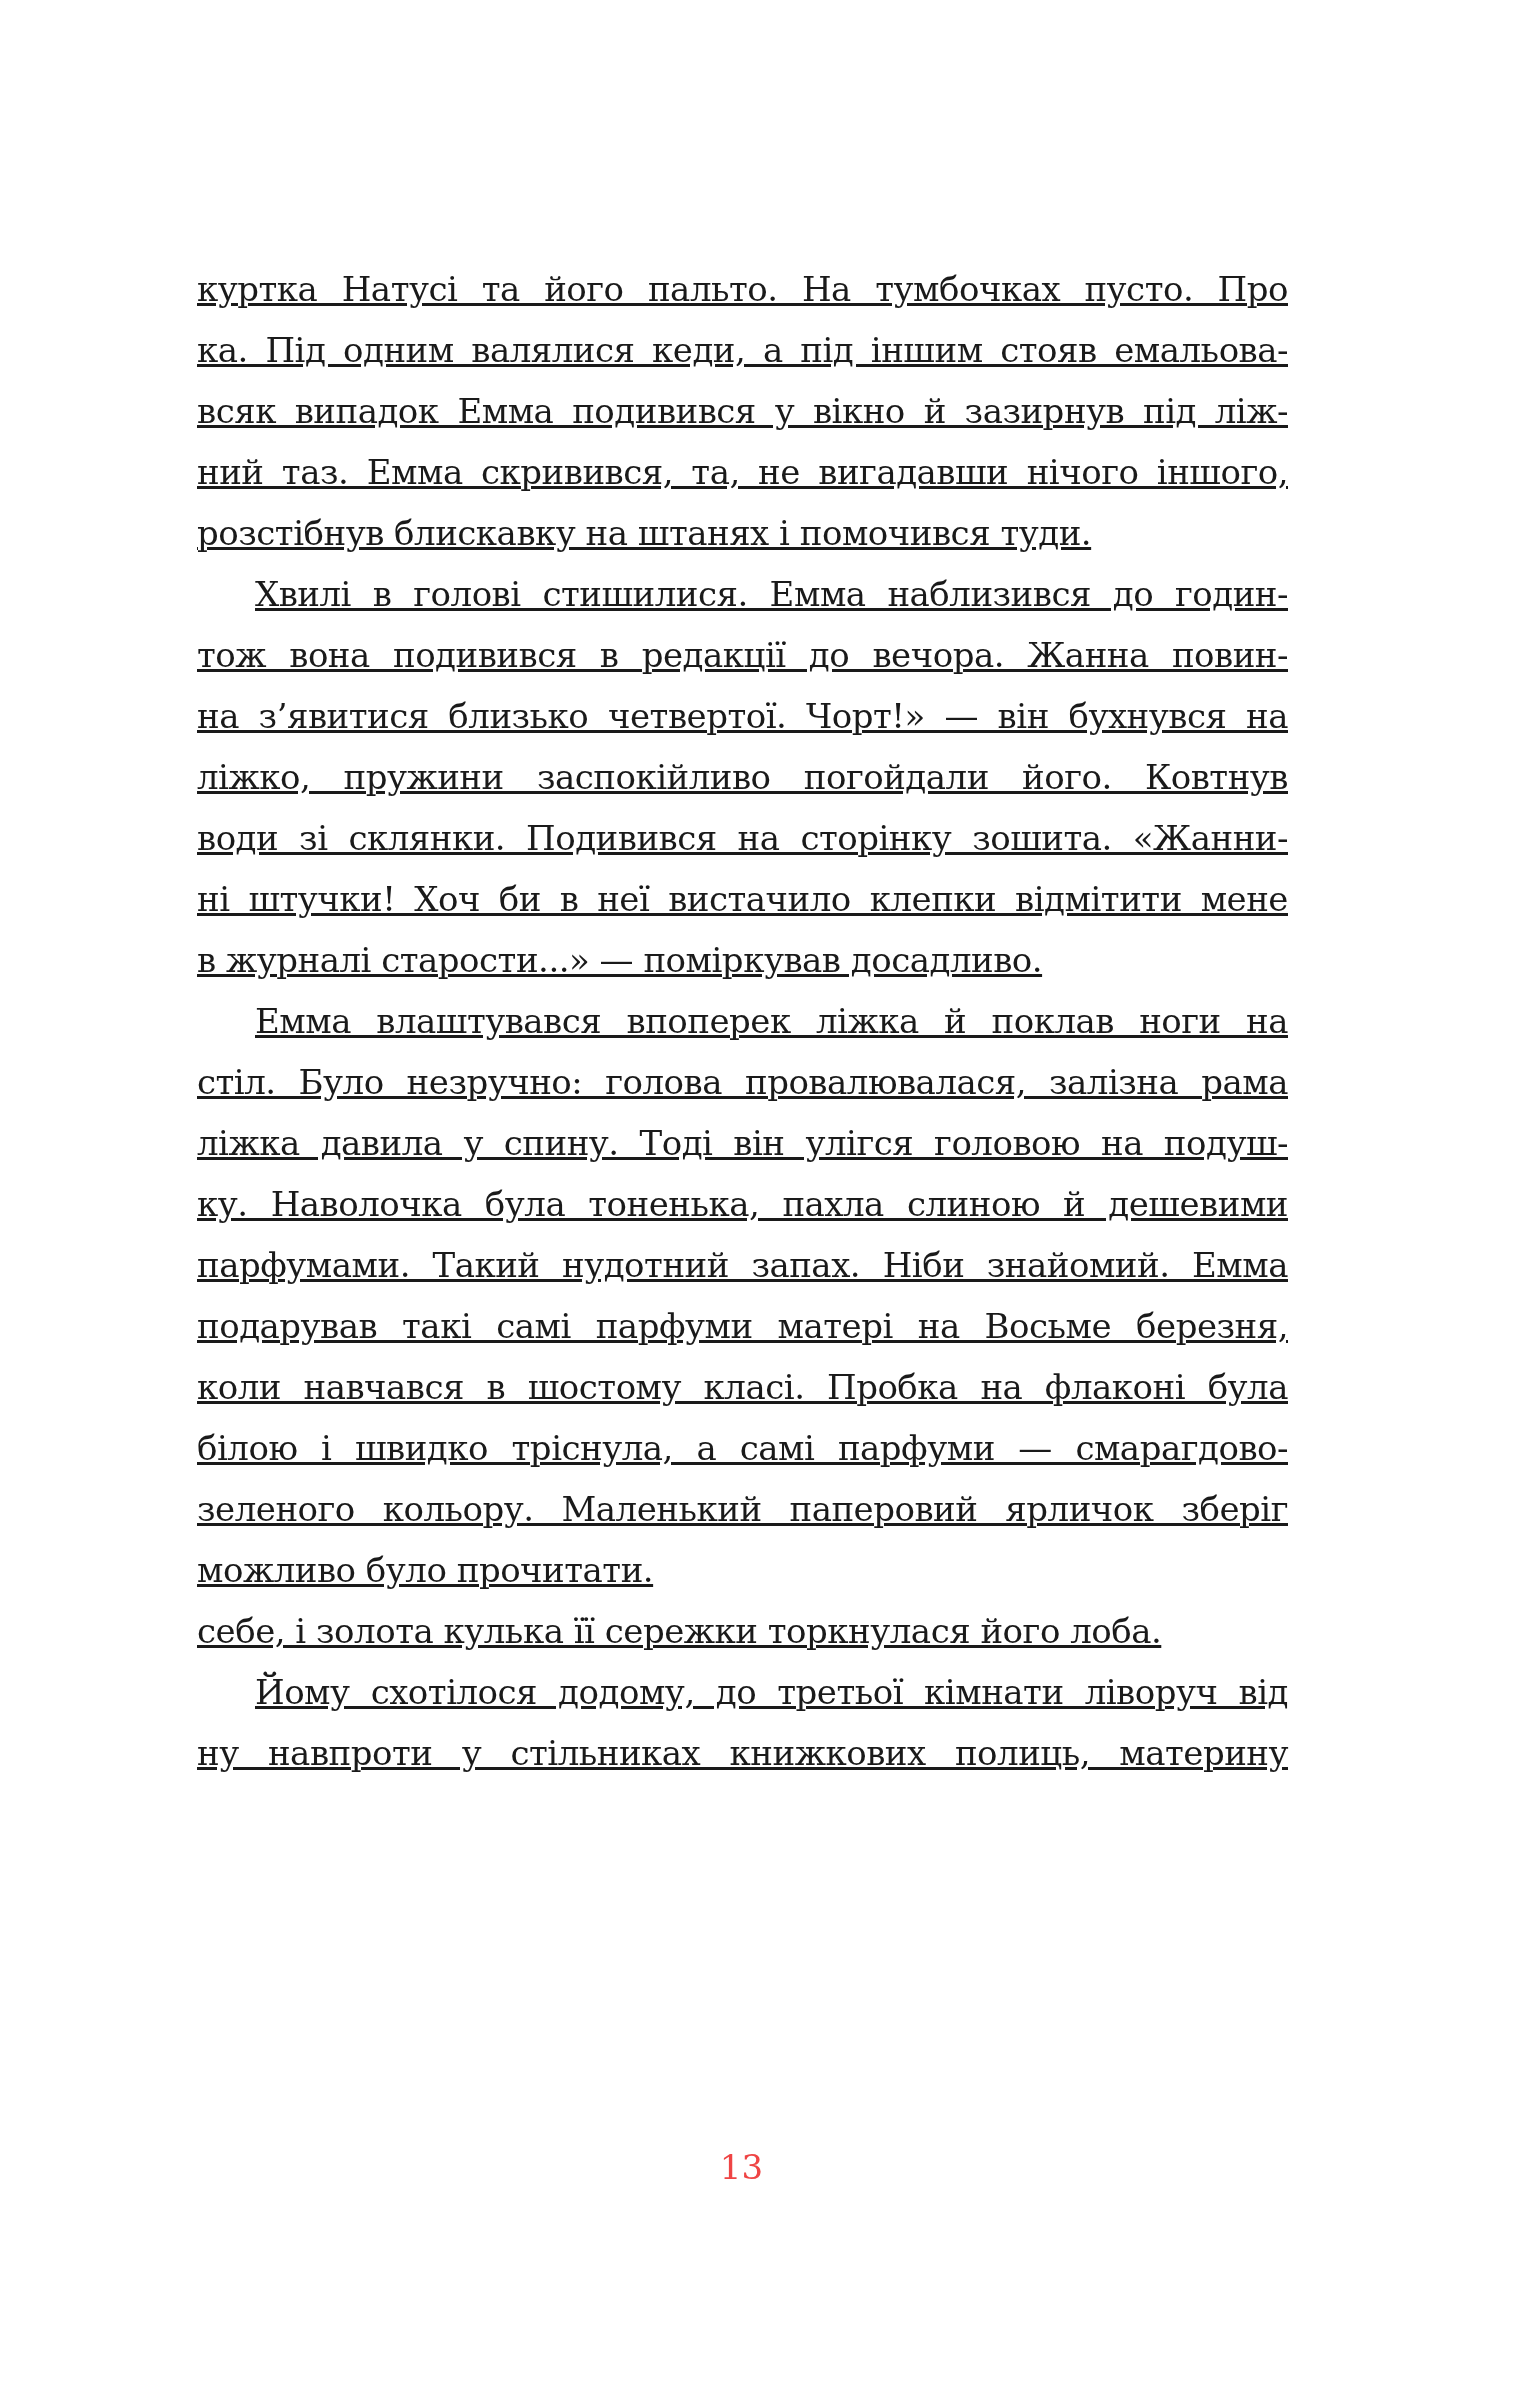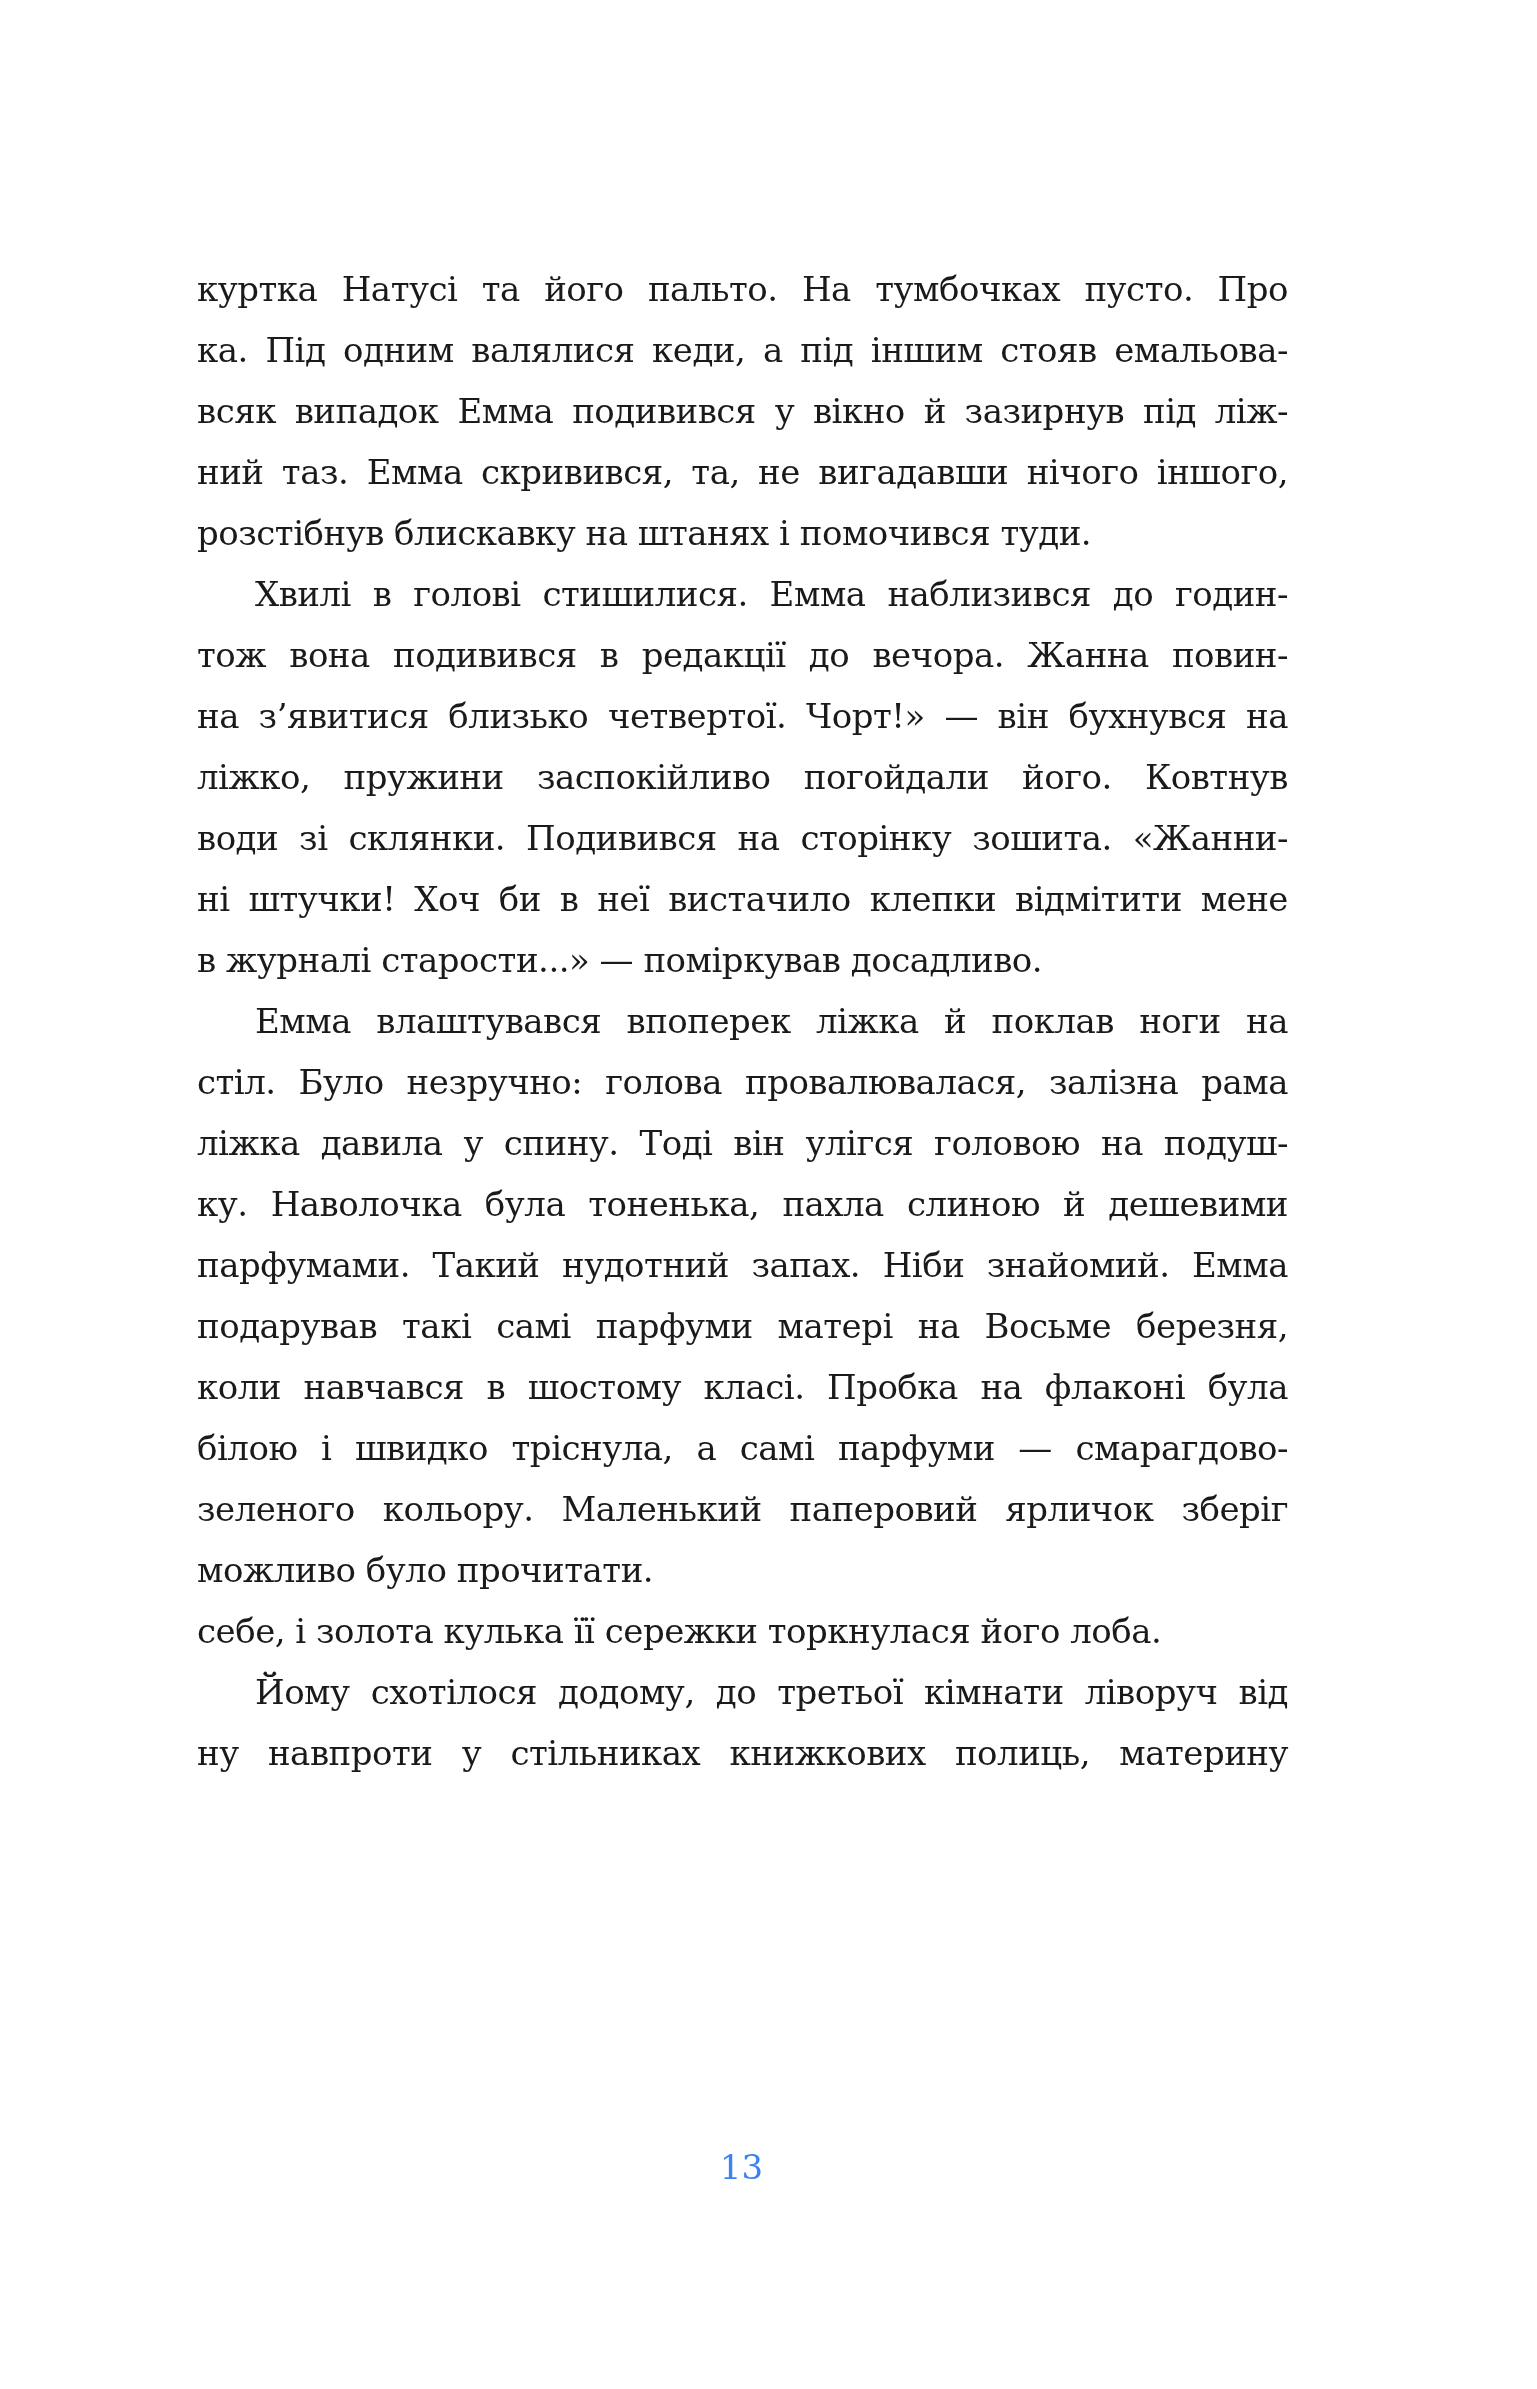--- a/index.html
+++ b/index.html
@@ -32,36 +32,37 @@
     .line {
       display: block;
       height: 61px;
       line-height: 61px;
       font-size: 34px;
       letter-spacing: -0.5px;
       white-space: nowrap;
       text-align: justify;
       text-align-last: justify;
       overflow: visible;
+      text-decoration: underline;
     }
     .line.indent {
       padding-left: 58px;
     }
     .line.last {
       text-align-last: left;
     }
     .page-number {
       position: absolute;
       left: 0;
       width: 1483px;
       top: 2143px;
       text-align: center;
       font-size: 34px;
       line-height: 48px;
-      color: #3b82f6;
+      color: #ef4444;
     }
   </style>
 </head>
 <body>
 
 <div class="page">
   <div class="text-block">
     <span class="line">куртка Натусі та його пальто. На тумбочках пусто. Про</span>
     <span class="line">ка. Під одним валялися кеди, а під іншим стояв емальова-</span>
     <span class="line">всяк випадок Емма подивився у вікно й зазирнув під ліж-</span>

